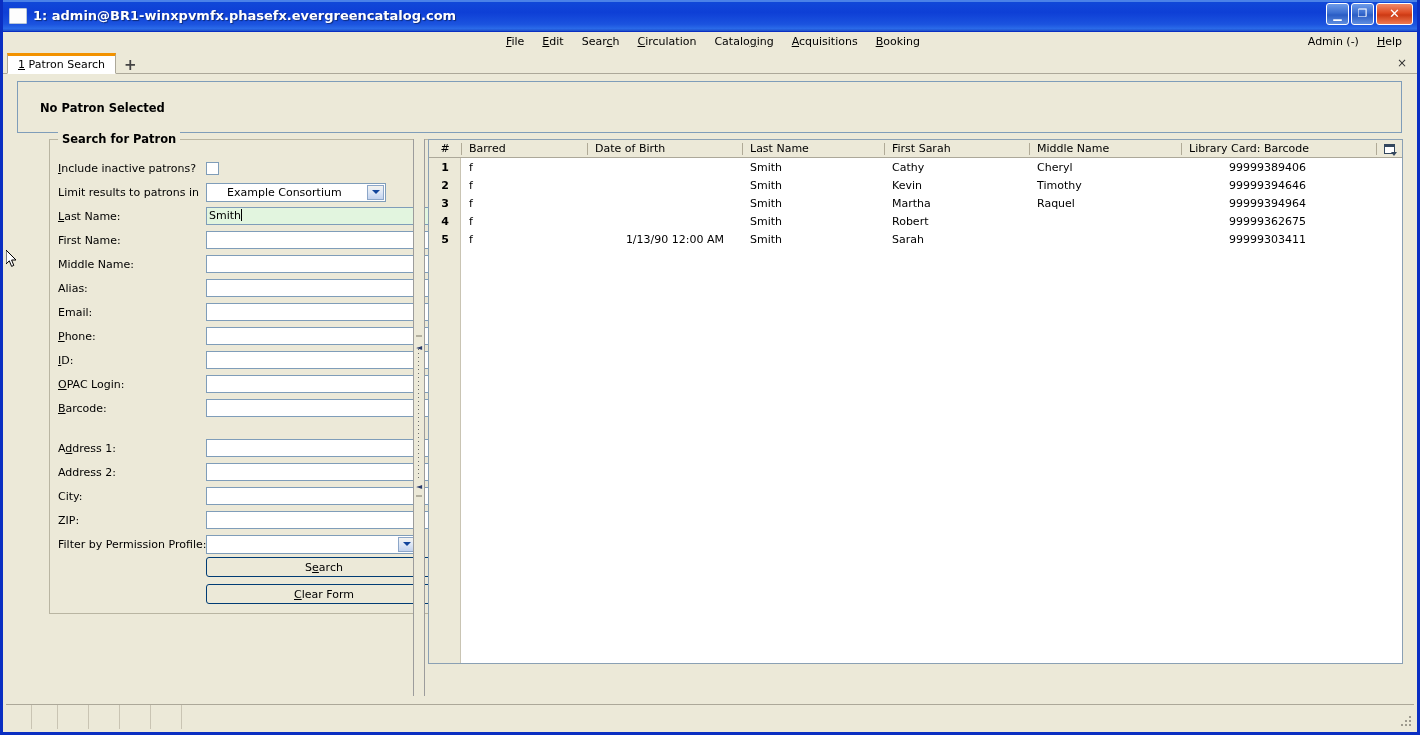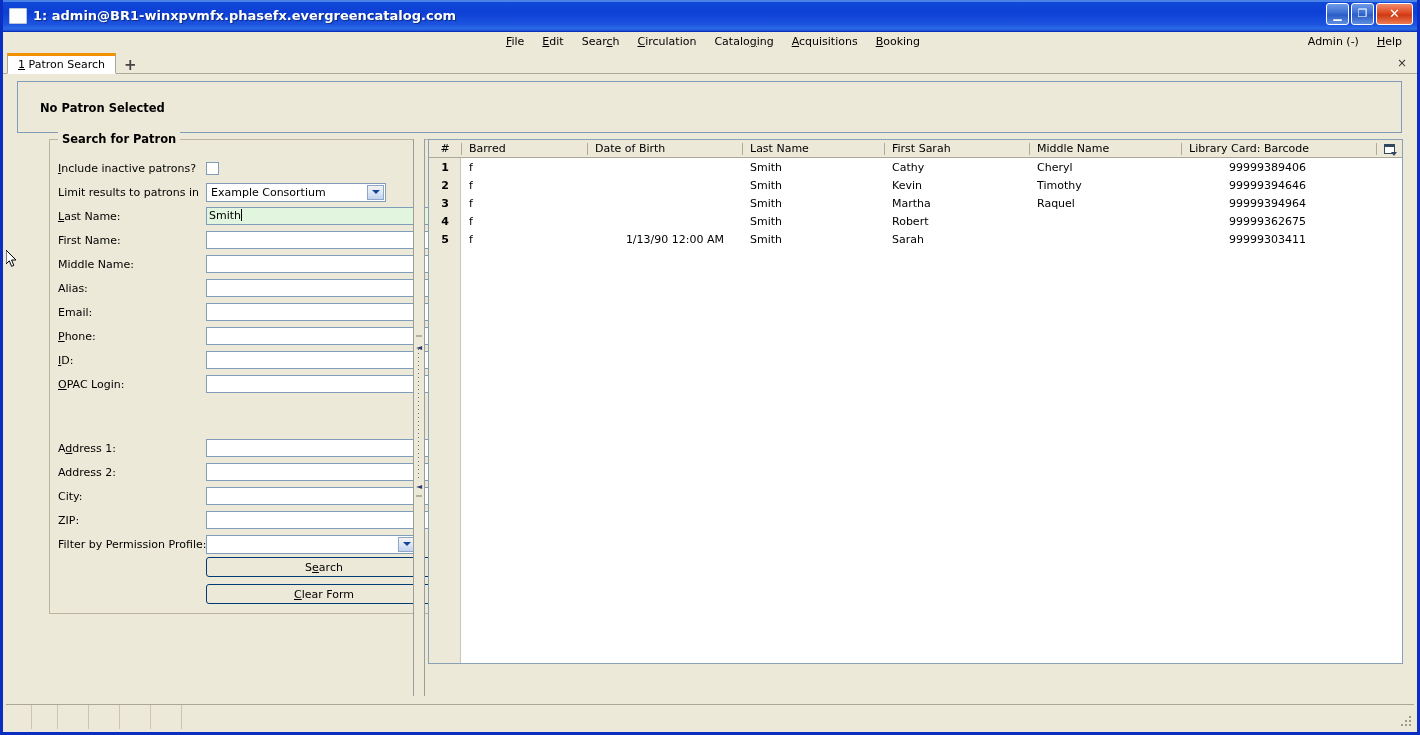--- a/index.html
+++ b/index.html
@@ -243,21 +243,21 @@
     border: 1px solid #7f9db9;
     box-sizing: border-box;
   }
   .fselect {
     width: 180px; height: 19px;
     background: #ffffff;
     border: 1px solid #7f9db9;
     box-sizing: border-box;
     font-size: 11px;
     display: flex; align-items: center;
-    padding-left: 4px;
+    padding-left: 20px;
     position: relative;
   }
   .fselect.wide { width: 211px; }
   .sel-arrow {
     position: absolute; right: 1px; top: 1px;
     width: 17px; height: 15px;
     background: linear-gradient(to bottom,#f4f3ee 0%,#dfe8f6 45%,#c3d3ee 100%);
     border: 1px solid #8ca6c8;
     box-sizing: border-box;
     display: flex; align-items: center; justify-content: center;
@@ -560,20 +560,24 @@
         <div class="frow" style="top:209px;">
           <span class="flabel"><u>I</u>D:</span>
           <span class="finput"></span>
         </div>
 
         <div class="frow" style="top:233px;">
           <span class="flabel"><u>O</u>PAC Login:</span>
           <span class="finput"></span>
         </div>
 
+        <div class="frow" style="top:257px;">
+          <span class="flabel"><u>B</u>arcode:</span>
+          <span class="finput"></span>
+        </div>
 
         <div class="frow" style="top:297px;">
           <span class="flabel">A<u>d</u>dress 1:</span>
           <span class="finput"></span>
         </div>
 
         <div class="frow" style="top:321px;">
           <span class="flabel">Address 2:</span>
           <span class="finput"></span>
         </div>

